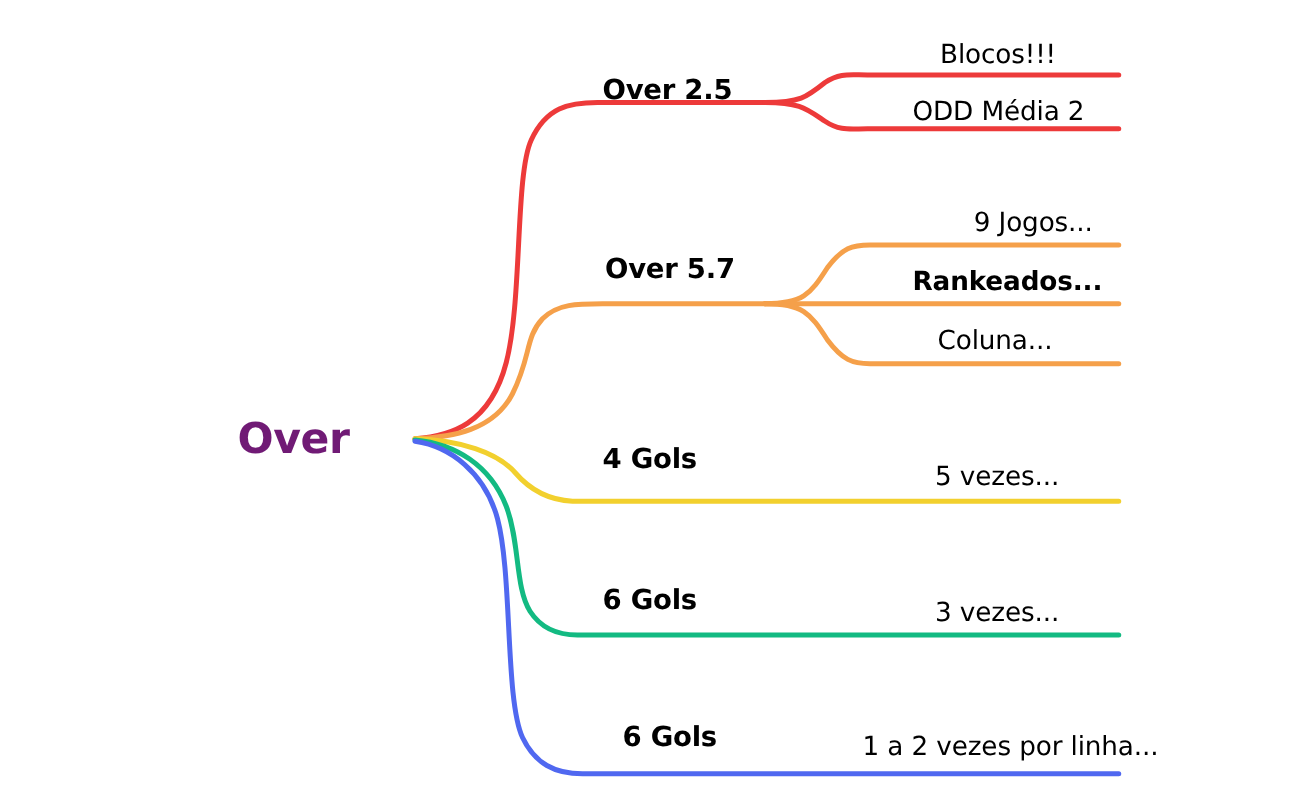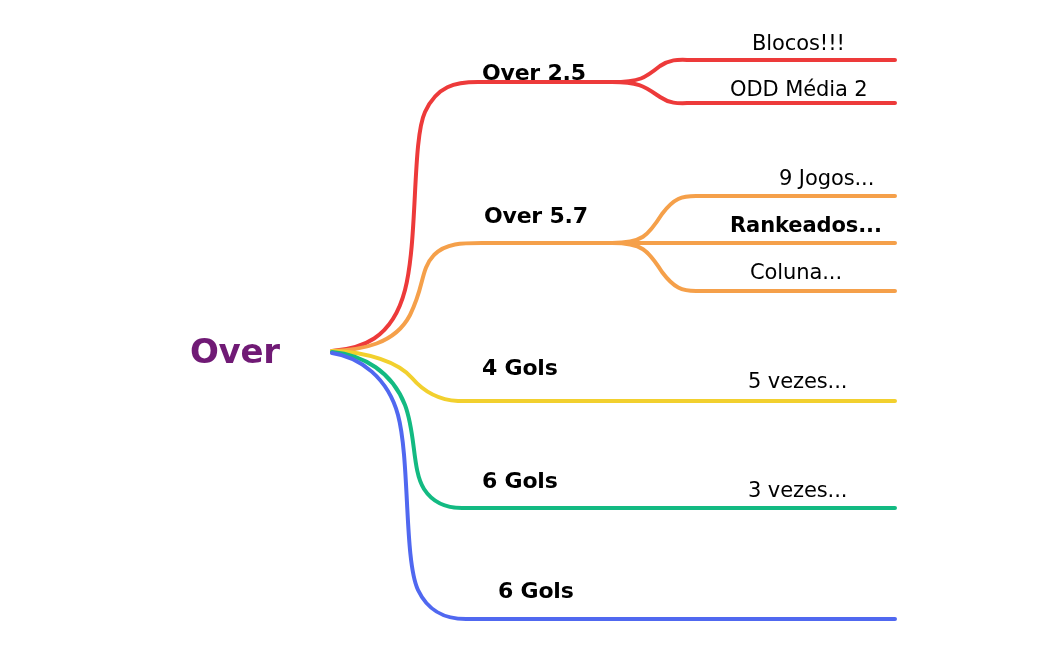--- a/index.html
+++ b/index.html
@@ -90,14 +90,15 @@
 
   <div class="node-label leaf-label" style="left:752px; top:31px;">Blocos!!!</div>
   <div class="node-label leaf-label" style="left:730px; top:77px;text-align:center;">ODD Média 2</div>
 
   <div class="node-label leaf-label" style="left:779px; top:166px;">9 Jogos...</div>
   <div class="node-label leaf-label" style="left:730px; top:213px;font-weight:bold;">Rankeados...</div>
   <div class="node-label leaf-label" style="left:750px; top:260px;">Coluna...</div>
 
   <div class="node-label leaf-label" style="left:748px; top:369px;">5 vezes...</div>
   <div class="node-label leaf-label" style="left:748px; top:478px;">3 vezes...</div>
+  <div class="node-label leaf-label" style="left:690px; top:585px;">1 a 2 vezes por linha...</div>
 
 </div>
 
 </body></html>

